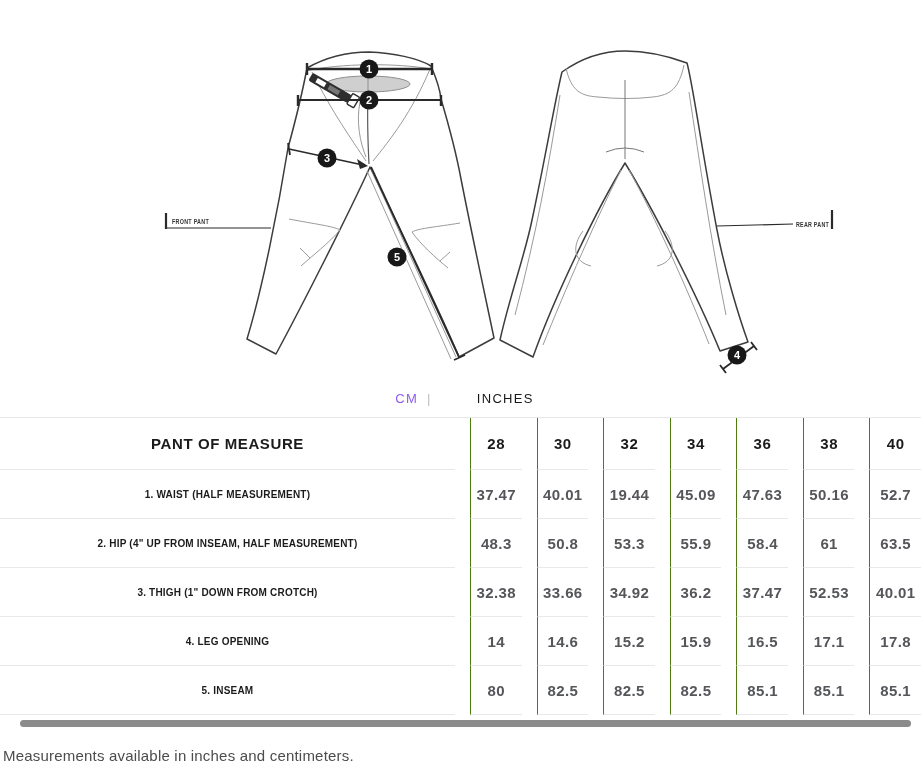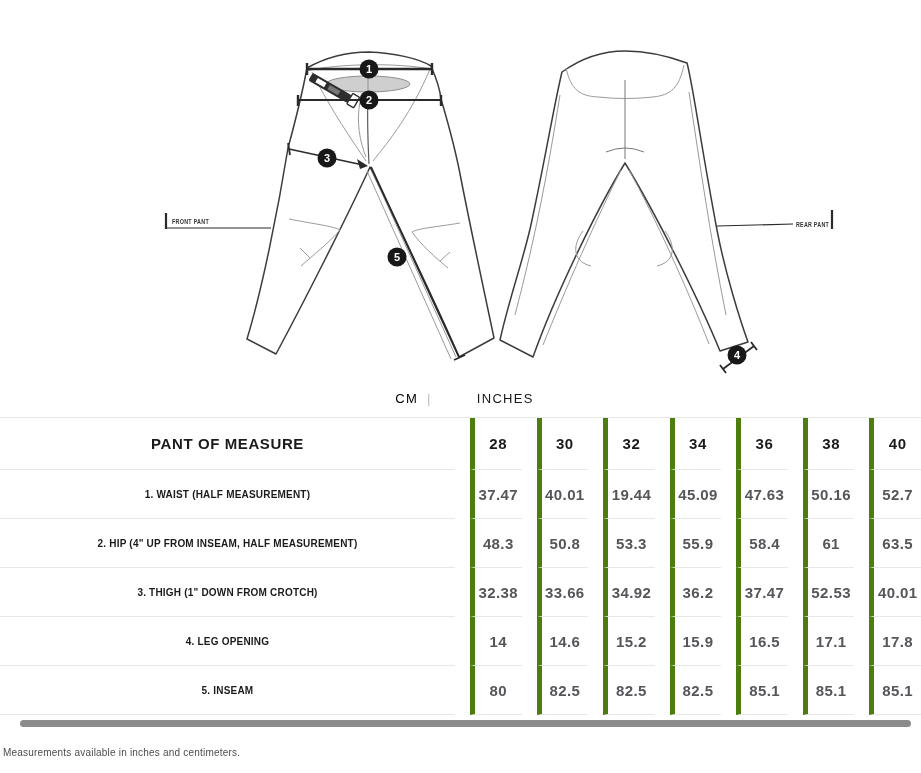--- a/index.html
+++ b/index.html
@@ -3,39 +3,39 @@
 <meta charset="utf-8">
 <style>
   html,body{margin:0;padding:0;background:#fff;}
   .stage{position:relative;width:921px;height:773px;background:#fff;
          font-family:"Liberation Sans",sans-serif;overflow:hidden;}
   
   .diagram{position:absolute;top:0;left:0;}
   
   .unit-toggle{position:absolute;top:391px;left:0;width:921px;text-align:center;
                font-size:13px;letter-spacing:1.3px;color:#1a1a1a;font-weight:400;}
-  .unit-toggle .cm{color:#000000;cursor:pointer;margin-left:8px;}
+  .unit-toggle .cm{color:#8b5cf6;cursor:pointer;margin-left:8px;}
   .unit-toggle .sep{color:#bdbdbd;margin:0 9px;font-weight:300;}
   .unit-toggle .inches{color:#17181a;cursor:pointer;margin-left:36px;}
   
   .size-table{position:absolute;top:417px;left:0;width:921px;
               display:grid;grid-template-columns:455px repeat(7,1fr);
               border-top:1px solid #e8e8e8;}
   .cell{display:flex;align-items:center;justify-content:center;
         border-bottom:1px solid #e8e8e8;box-sizing:border-box;font-weight:bold;}
   .h-row{height:52px;}
   .d-row{height:49px;}
-  .vline{border-left:5px solid #4d7c0f;margin-left:15px;}
+  .vline{border-left:1px solid #4d7c0f;margin-left:15px;}
   .head{font-weight:bold;font-size:15px;letter-spacing:.6px;color:#1b1b1b;}
   .rowlabel{font-weight:bold;font-size:10px;letter-spacing:.2px;color:#1b1b1b;text-align:center;padding:0 6px;}
   .val{font-size:15px;color:#55565a;letter-spacing:.4px;}
   
   .scrollbar{position:absolute;left:20px;top:720px;width:891px;height:7px;
              border-radius:4px;background:#8b8b8b;}
-  .note{position:absolute;left:3px;top:747px;font-size:10px;color:#4c4c4c;letter-spacing:.2px;}
+  .note{position:absolute;left:3px;top:747px;font-size:15px;color:#4c4c4c;letter-spacing:.2px;}
 </style>
 </head>
 <body>
 
 <div class="stage">
 
   <svg class="diagram" width="921" height="388" viewBox="0 0 921 388">
 
     <g>
       <path d="M307,68 C330,55 350,52 369,52 C393,53 418,58 431,66

